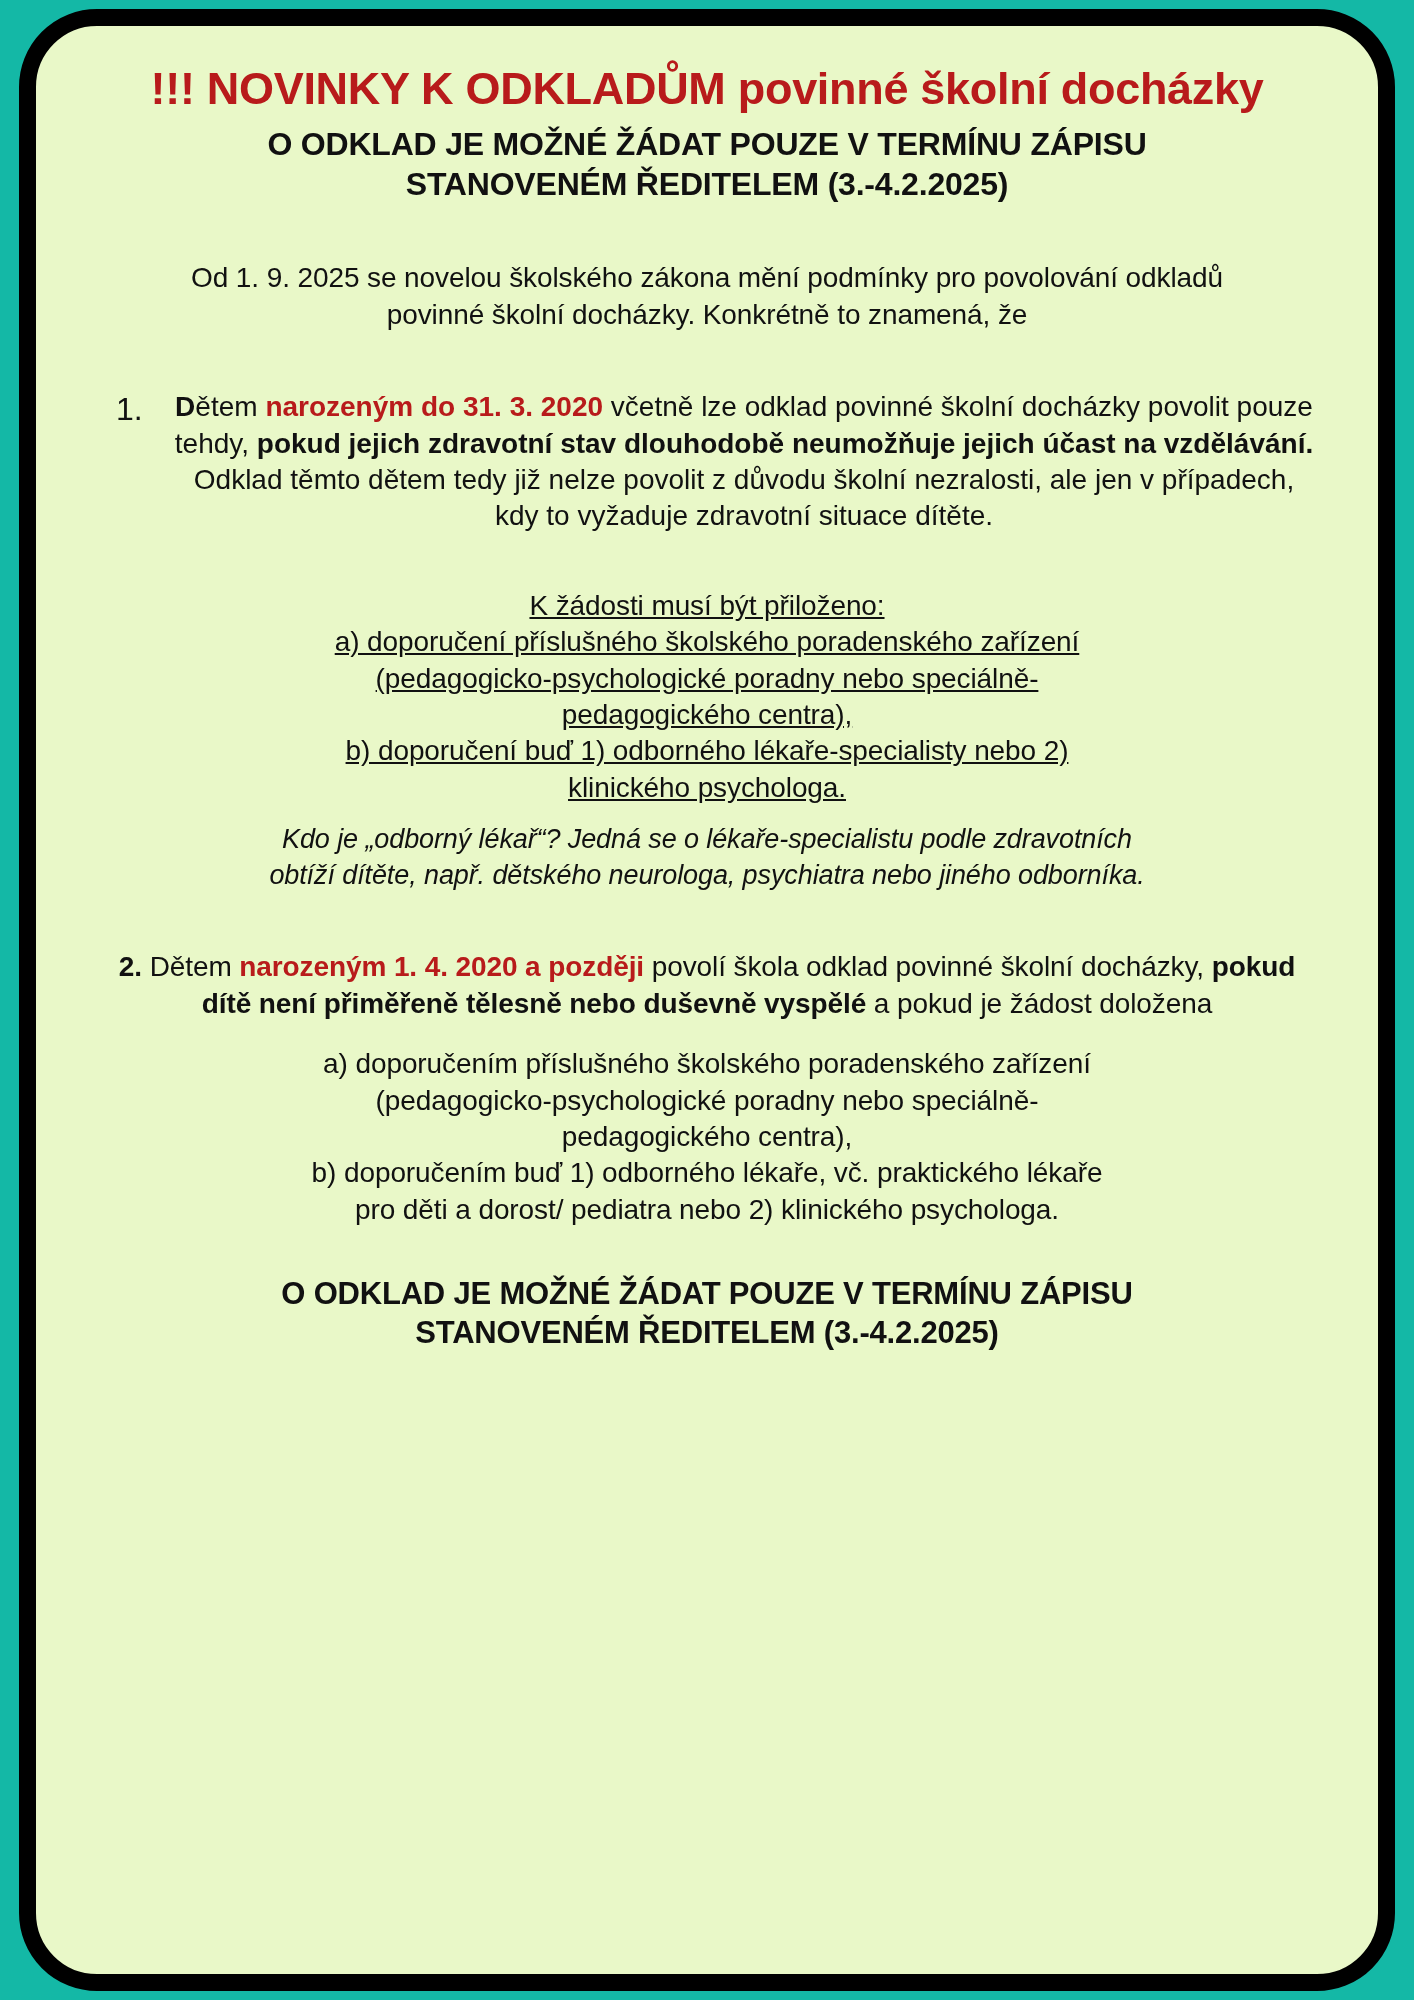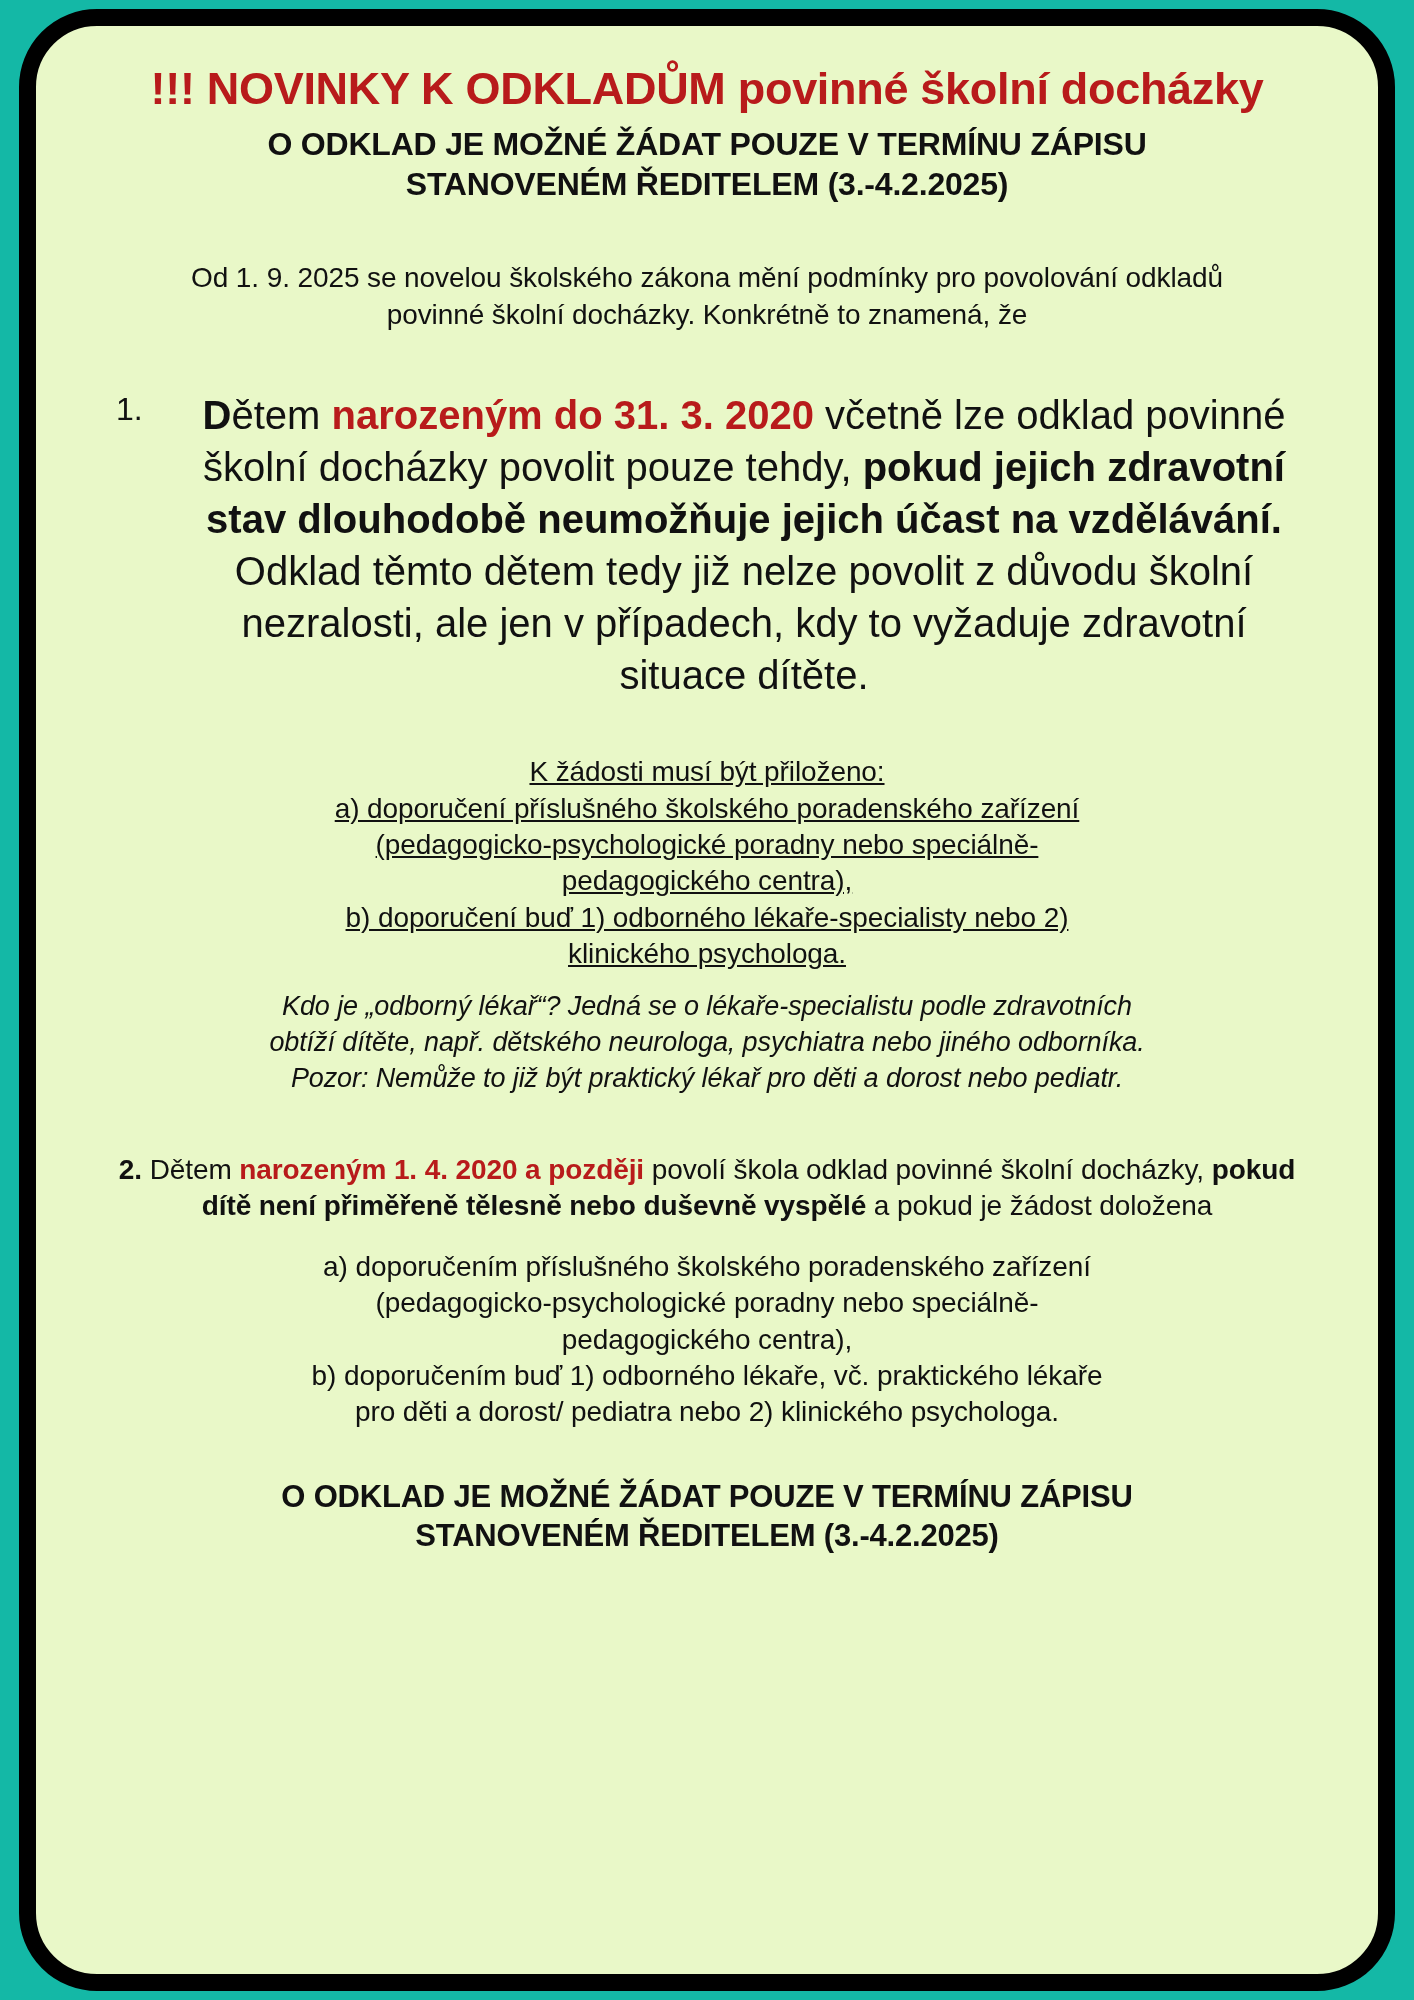--- a/index.html
+++ b/index.html
@@ -104,21 +104,21 @@
     width: 58px;
     font-size: 32px;
     line-height: 1.30;
     color: #111111;
     text-align: left;
     padding-top: 0;
   }
   .item1-body {
     flex: 1 1 auto;
     text-align: center;
-    font-size: 40px;
+    font-size: 28px;
     line-height: 1.30;
     color: #111111;
   }
 
   .item2 {
     margin-top: 4px;
     padding: 0 14px;
   }
 
   .attach-block {
@@ -181,21 +181,20 @@
         <div>a) doporučení příslušného školského poradenského zařízení</div>
         <div>(pedagogicko-psychologické poradny nebo speciálně-</div>
         <div>pedagogického centra),</div>
         <div>b) doporučení buď 1) odborného lékaře-specialisty nebo 2)</div>
         <div>klinického psychologa.</div>
       </div>
 
       <div class="note">
         <div>Kdo je „odborný lékař“? Jedná se o lékaře-specialistu podle zdravotních</div>
         <div>obtíží dítěte, např. dětského neurologa, psychiatra nebo jiného odborníka.</div>
-        <div>Pozor: Nemůže to již být praktický lékař pro děti a dorost nebo pediatr.</div>
       </div>
 
       <div class="gap-lg"></div>
 
       <div class="para item2"><span class="b">2.</span><span> Dětem </span><span class="red" style="color: rgb(184, 27, 27);">narozeným 1. 4. 2020 a později</span><span> povolí škola odklad povinné školní docházky, </span><span class="b">pokud dítě není přiměřeně tělesně nebo duševně vyspělé</span><span> a pokud je žádost doložena</span></div>
 
       <div class="para attach-block-2">
         <div>a) doporučením příslušného školského poradenského zařízení</div>
         <div>(pedagogicko-psychologické poradny nebo speciálně-</div>
         <div>pedagogického centra),</div>

